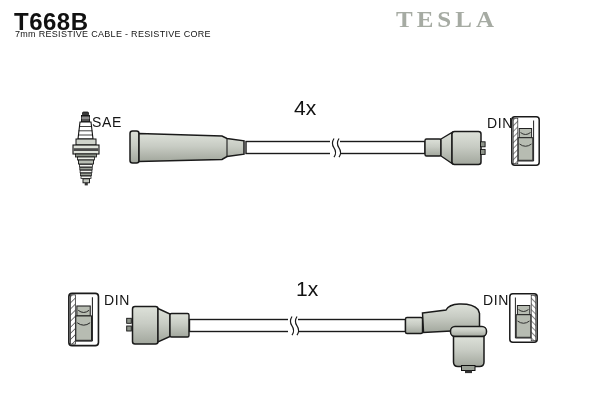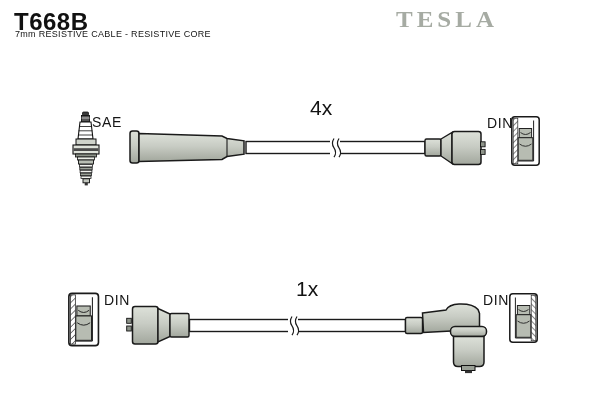--- a/index.html
+++ b/index.html
@@ -24,21 +24,21 @@
   .lbl{
     position:absolute;font-size:14px;letter-spacing:0.6px;color:#151515;white-space:nowrap;
   }
   .lbl.sae{left:92px;top:114px;}
   .lbl.din-tr{left:487px;top:115px;}
   .lbl.din-bl{left:104px;top:292px;}
   .lbl.din-br{left:483px;top:292px;}
   .qty{
     position:absolute;font-size:21px;color:#121212;white-space:nowrap;
   }
-  .qty.q4{left:294px;top:96px;margin-left:16px;}
+  .qty.q4{left:294px;top:96px;}
   .qty.q1{left:296px;top:277px;}
   svg.art{position:absolute;left:0;top:0;}
 </style>
 </head>
 <body>
 
 <div class="page">
 
   <div class="pn">T668B</div>
   <div class="sub">7mm RESISTIVE CABLE - RESISTIVE CORE</div>

